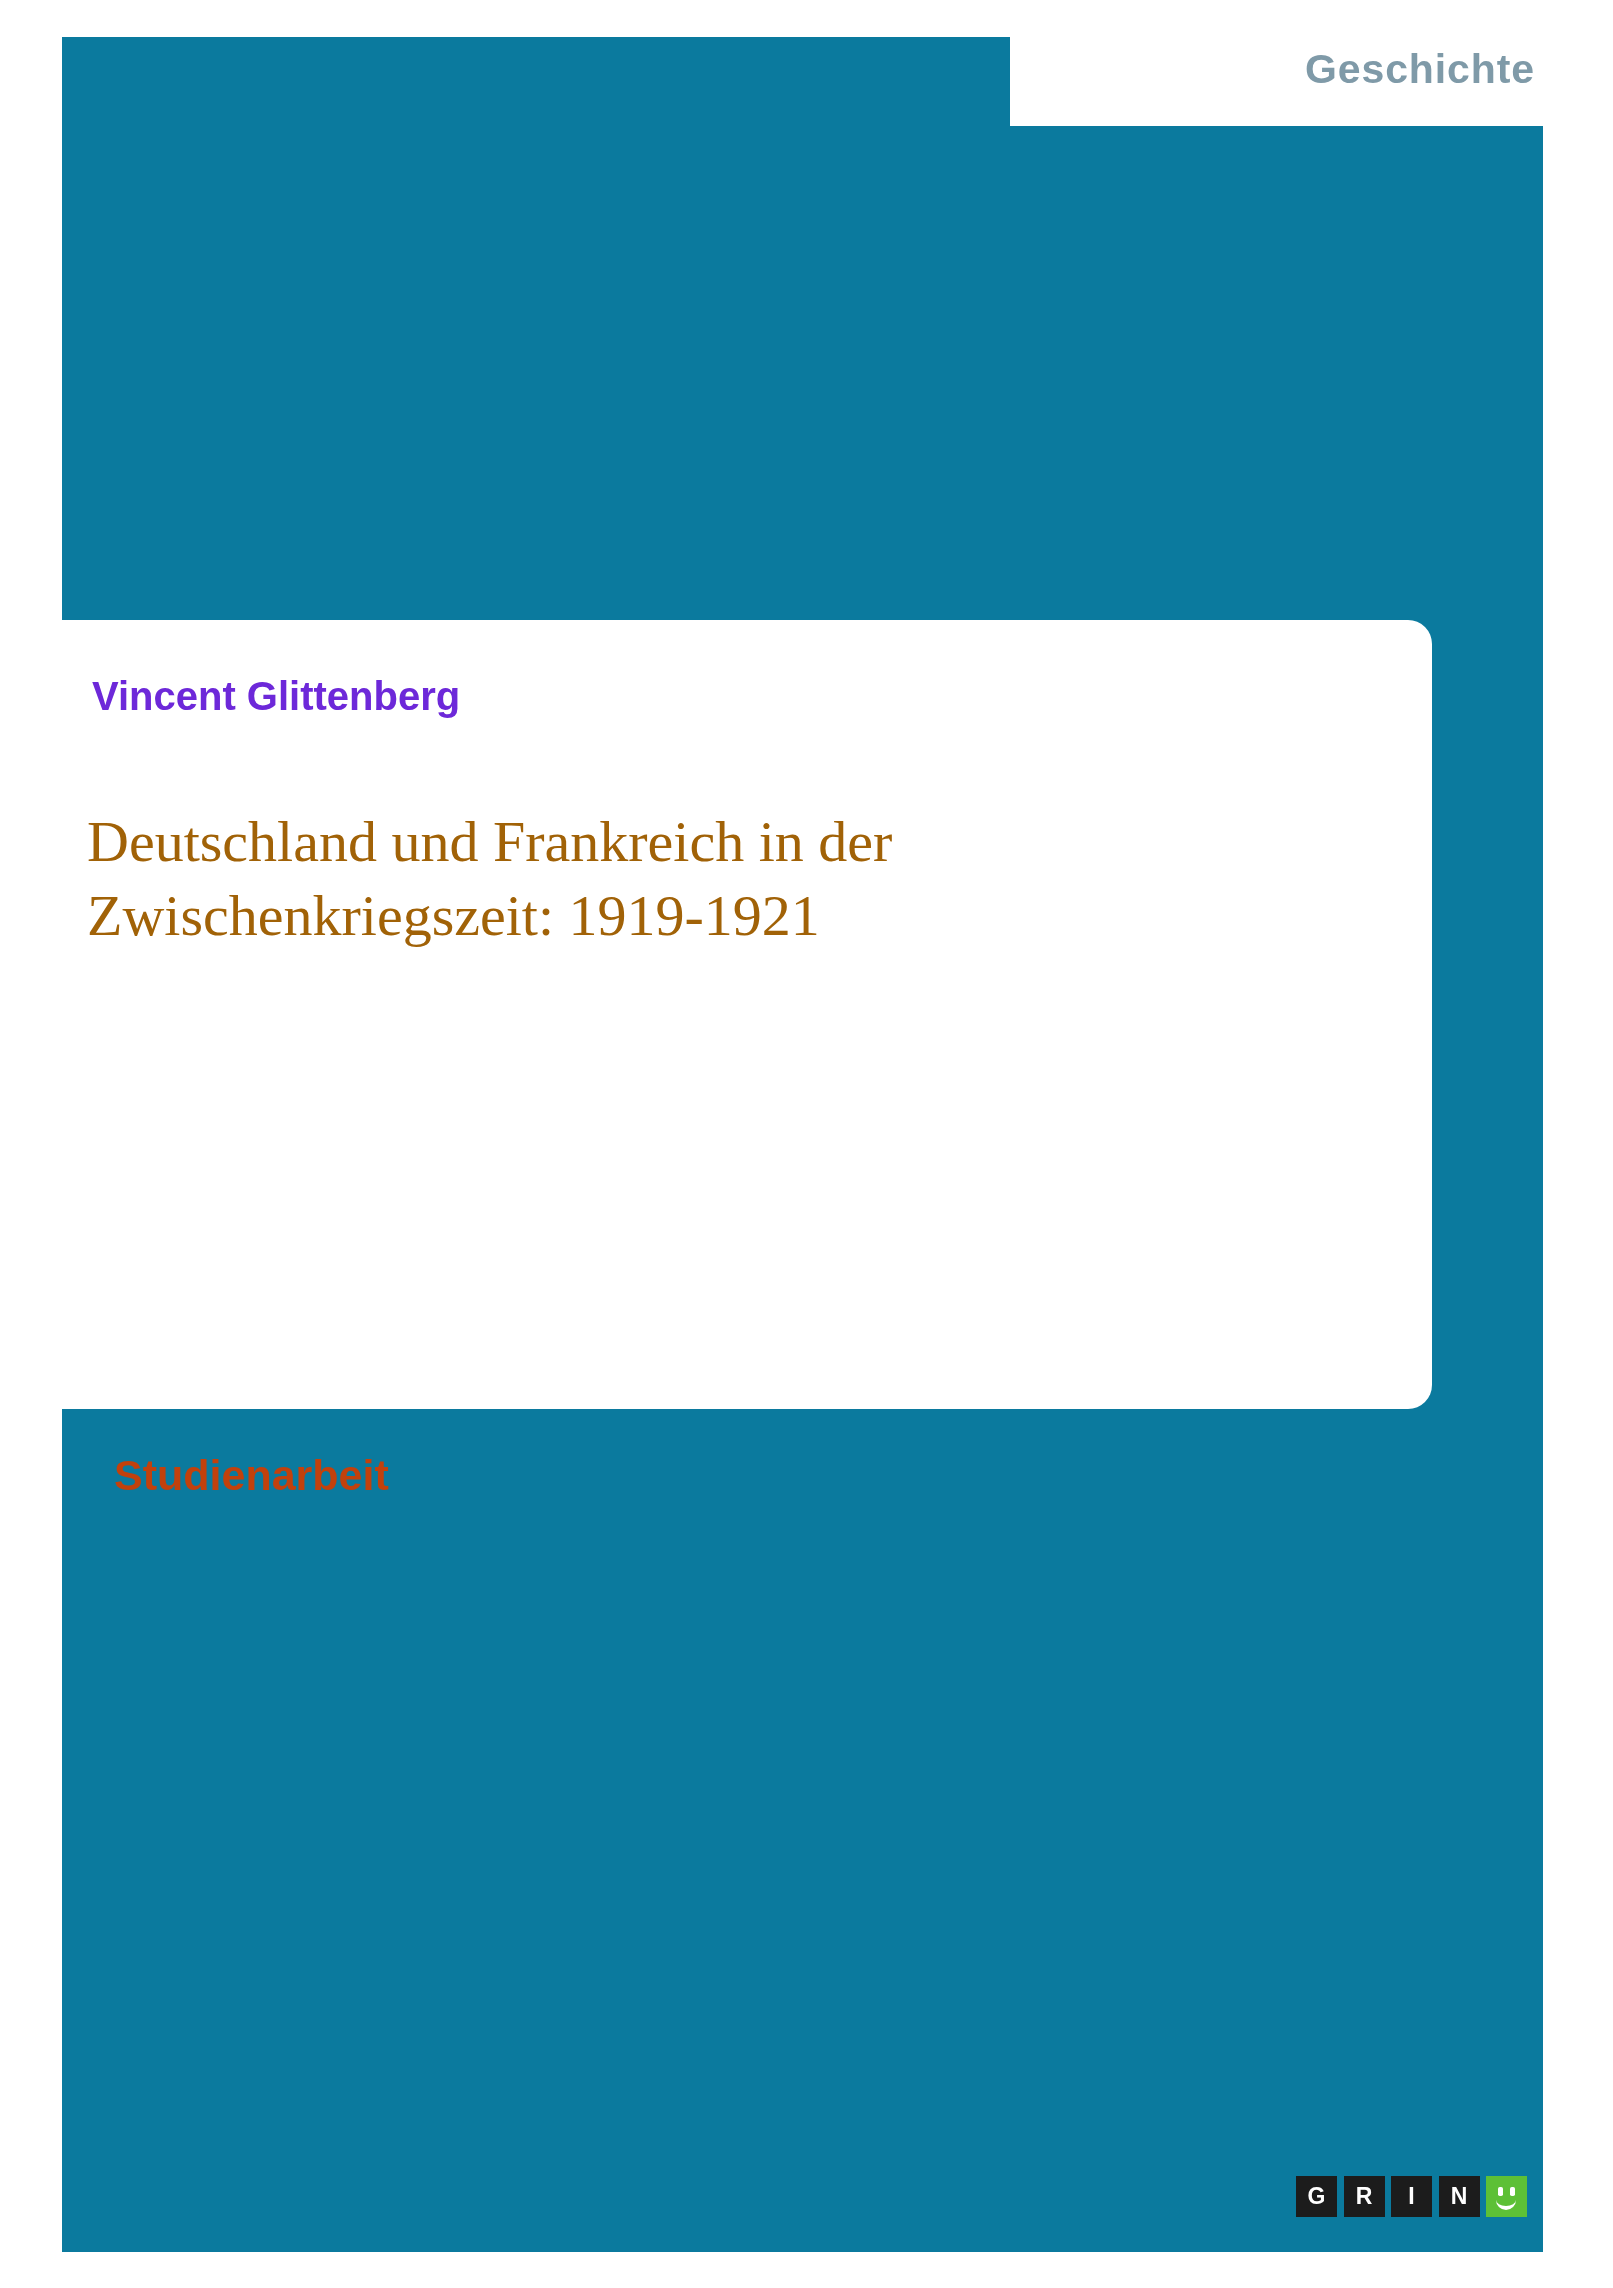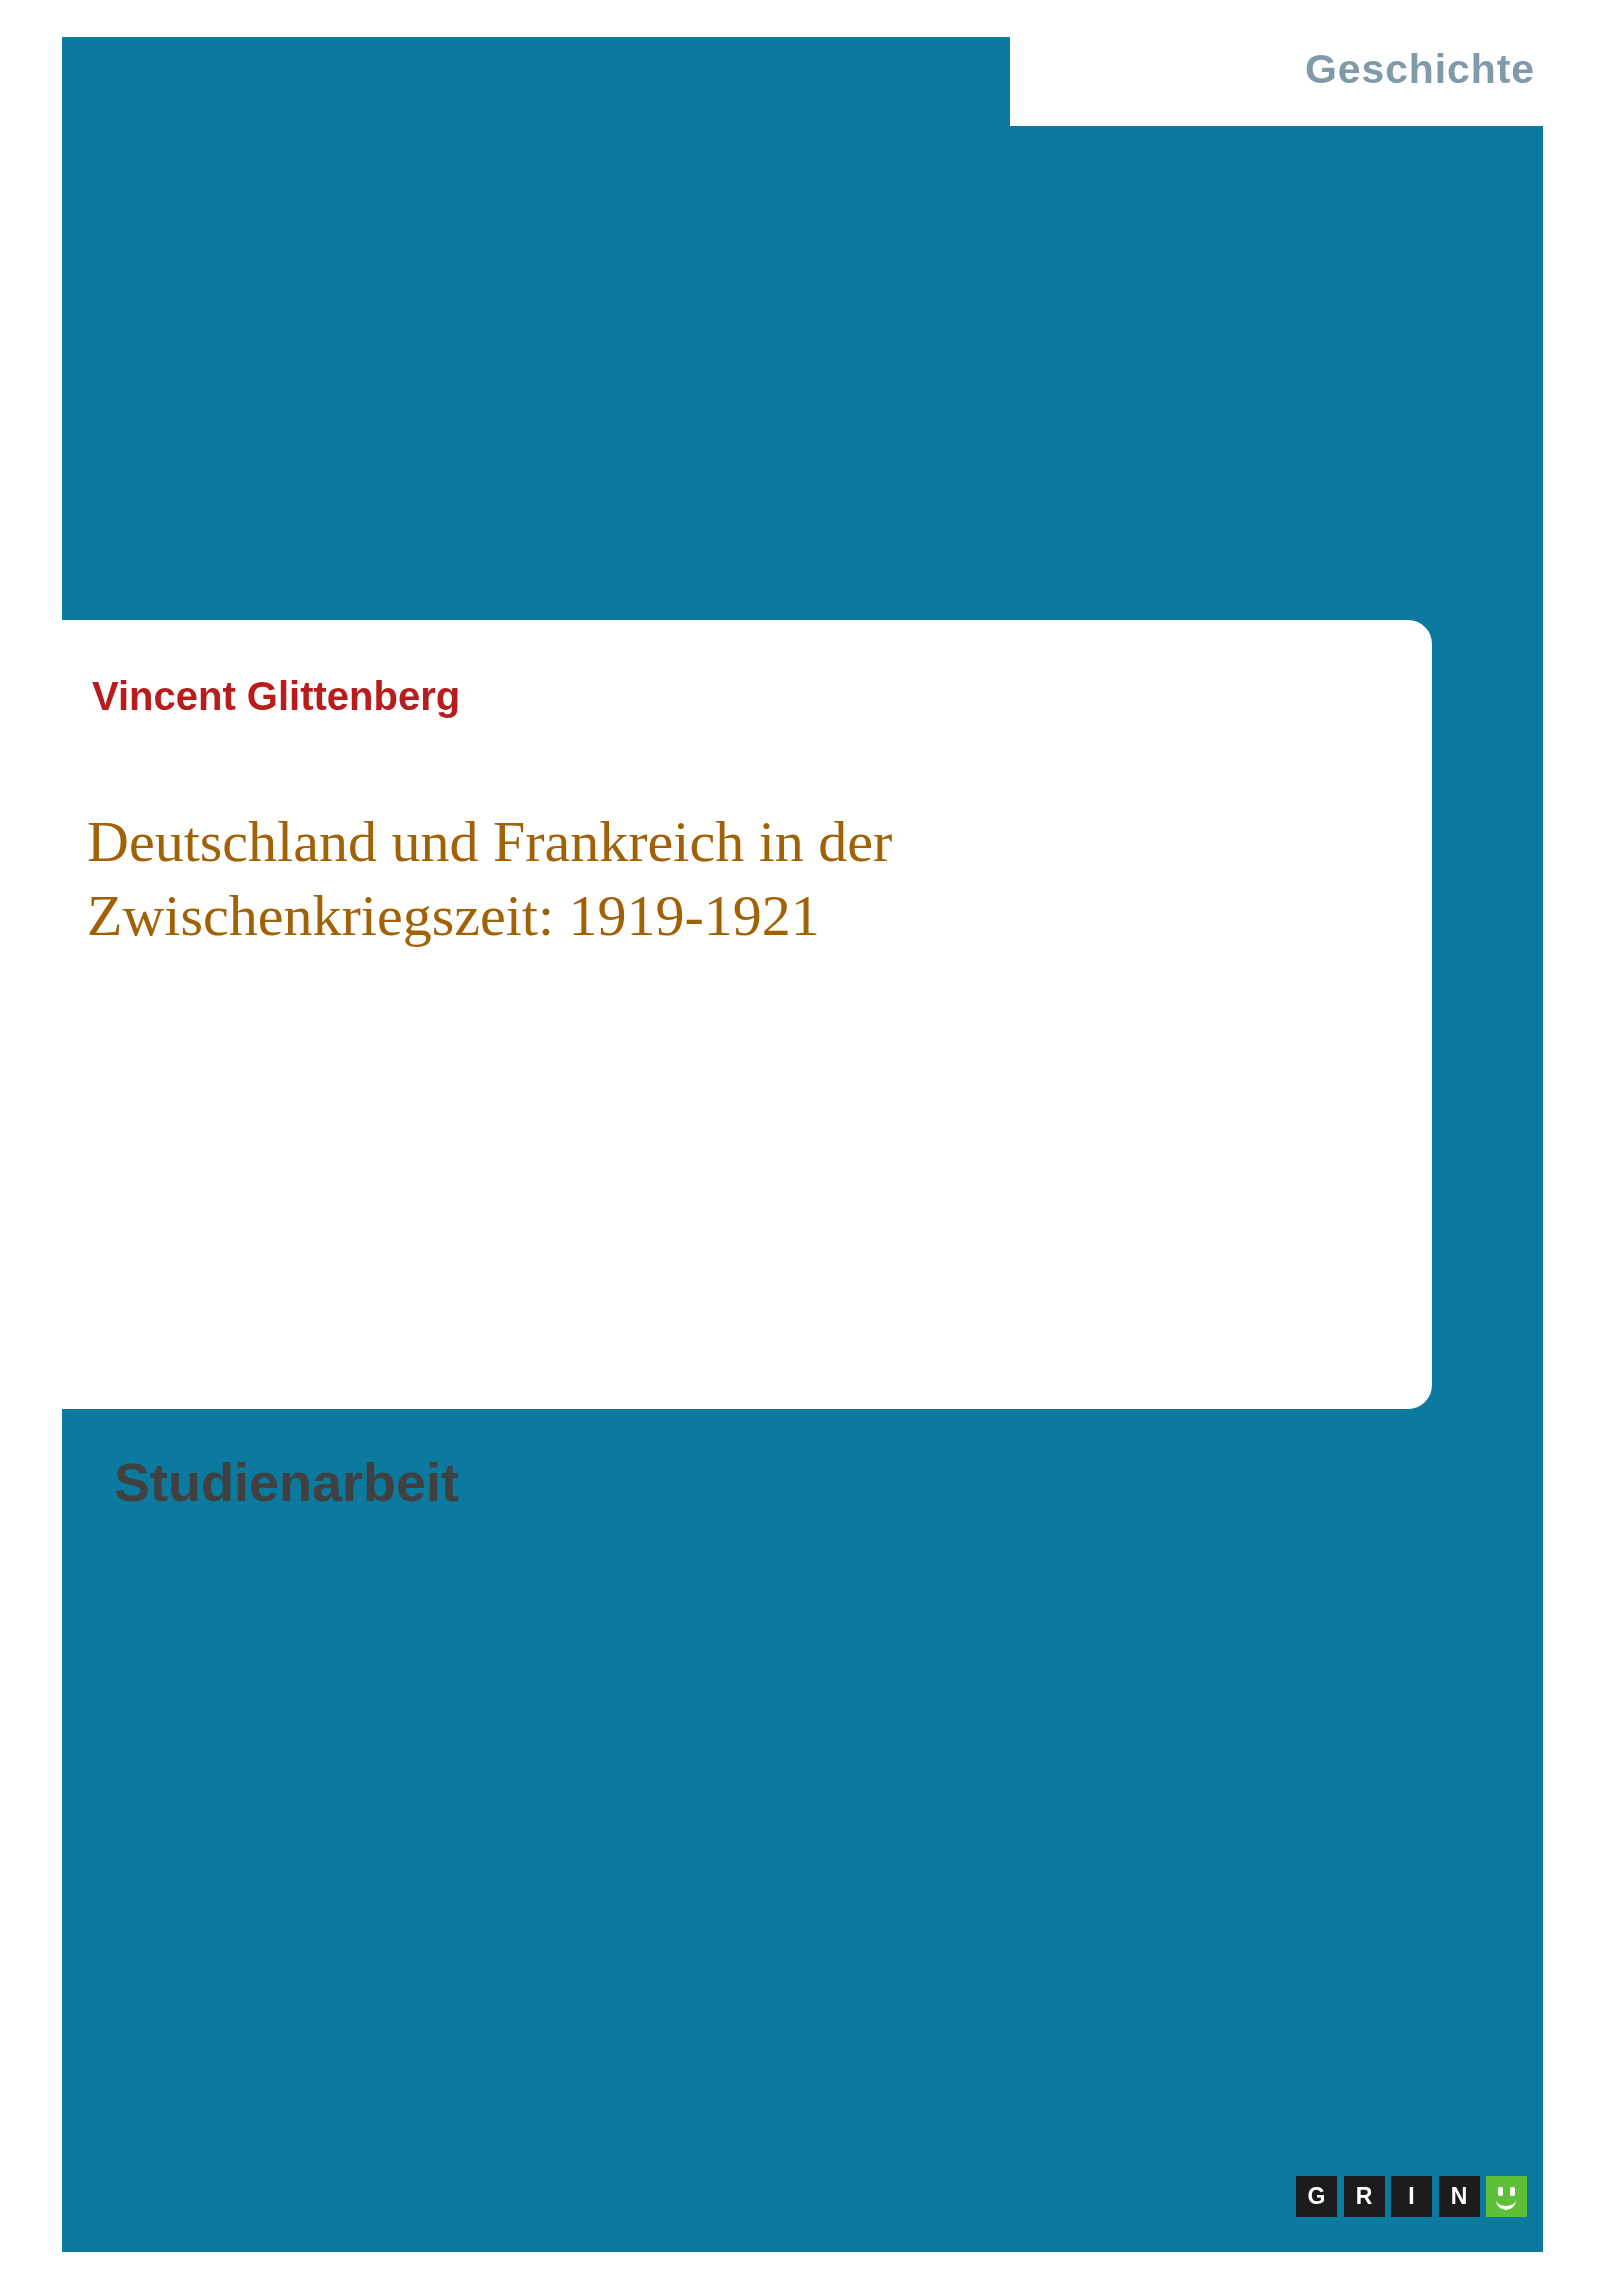--- a/index.html
+++ b/index.html
@@ -95,43 +95,43 @@
     border-top-right-radius: 24px;
     border-bottom-right-radius: 24px;
   }
 
   .author {
     position: absolute;
     left: 81px;
     top: 54px;
     font-size: 40px;
     font-weight: bold;
-    color: #b91c1c;
+    color: #6d28d9;
     font-family: "Liberation Sans", sans-serif;
     text-align: center;
   }
 
   .title {
     position: absolute;
     left: 76px;
     top: 185px;
     width: 1227px;
     font-family: "Liberation Serif", serif;
     font-size: 58px;
     line-height: 1.28;
     color: #a16207;
   }
 
   .doctype {
     position: absolute;
     left: 103px;
     top: 1451px;
-    font-size: 54px;
-    font-weight: bold;
-    color: #404040;
+    font-size: 43px;
+    font-weight: bold;
+    color: #c2410c;
     font-family: "Liberation Sans", sans-serif;
   }
 
   
   .grin-logo {
     position: absolute;
     right: 97px;
     bottom: 72px;
     display: flex;
     gap: 6.5px;

